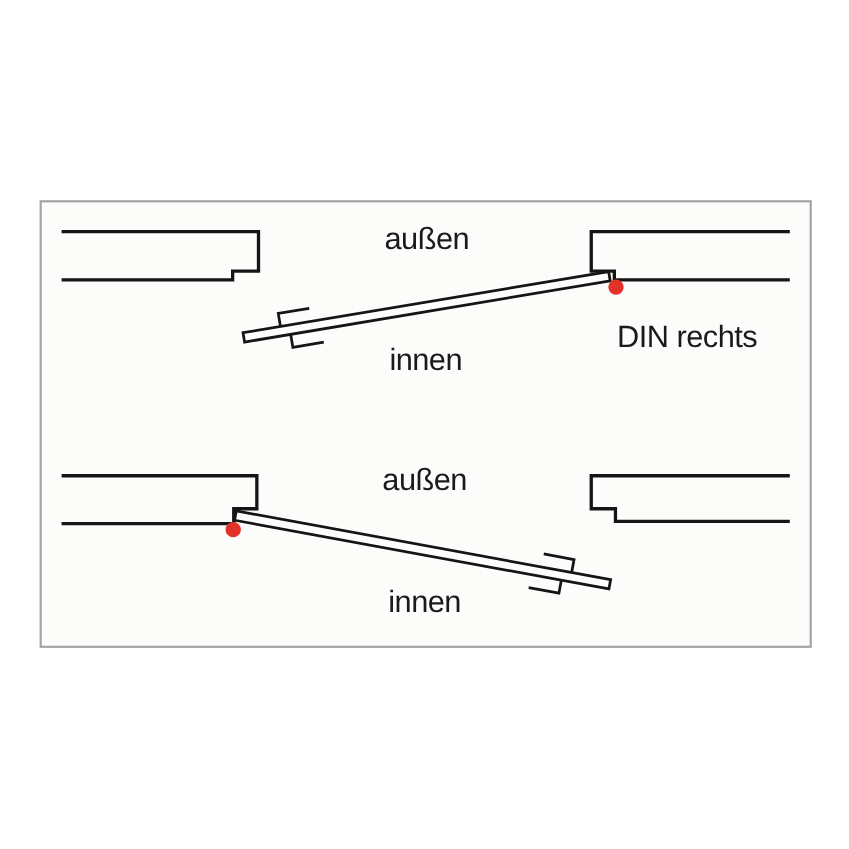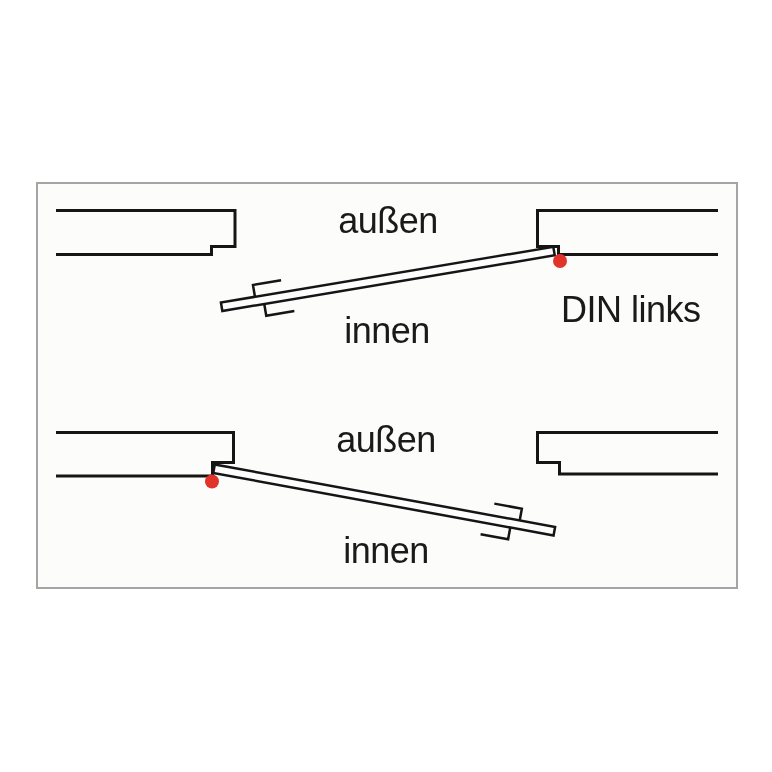--- a/index.html
+++ b/index.html
@@ -18,21 +18,21 @@
     width: 698px;
     height: 403px;
     border: 2px solid #a4a4a4;
     background: #fcfcfb;
     box-sizing: content-box;
   }
   .panel svg { position: absolute; left: 0; top: 0; }
   .label {
     position: absolute;
     color: #1a1a1a;
-    font-size: 36px;
+    font-size: 28px;
     line-height: 1;
     letter-spacing: -0.5px;
     white-space: nowrap;
   }
   .label.centered { width: 220px; text-align: center; }
   .wall   { fill: none; stroke: #151515; stroke-width: 3;   stroke-linejoin: miter; }
   .door   { fill: #fdfdfd; stroke: #151515; stroke-width: 2.5; }
   .handle { fill: none; stroke: #151515; stroke-width: 2.5; }
 </style>
 </head>
@@ -66,19 +66,19 @@
       </g>
 
       <circle cx="212" cy="481.5" r="7" fill="#e2332a"></circle>
     </svg>
   </div>
 
   <div class="label centered" style="left:278px; top:203px;">außen</div>
 
   <div class="label centered" style="left:277px; top:313px;">innen</div>
 
-  <div class="label" style="left:561px; top:292px;">DIN links</div>
+  <div class="label" style="left:561px; top:292px;">DIN rechts</div>
 
   <div class="label centered" style="left:276px; top:422px;">außen</div>
 
   <div class="label centered" style="left:276px; top:533px;">innen</div>
 
 </div>
 
 </body></html>

